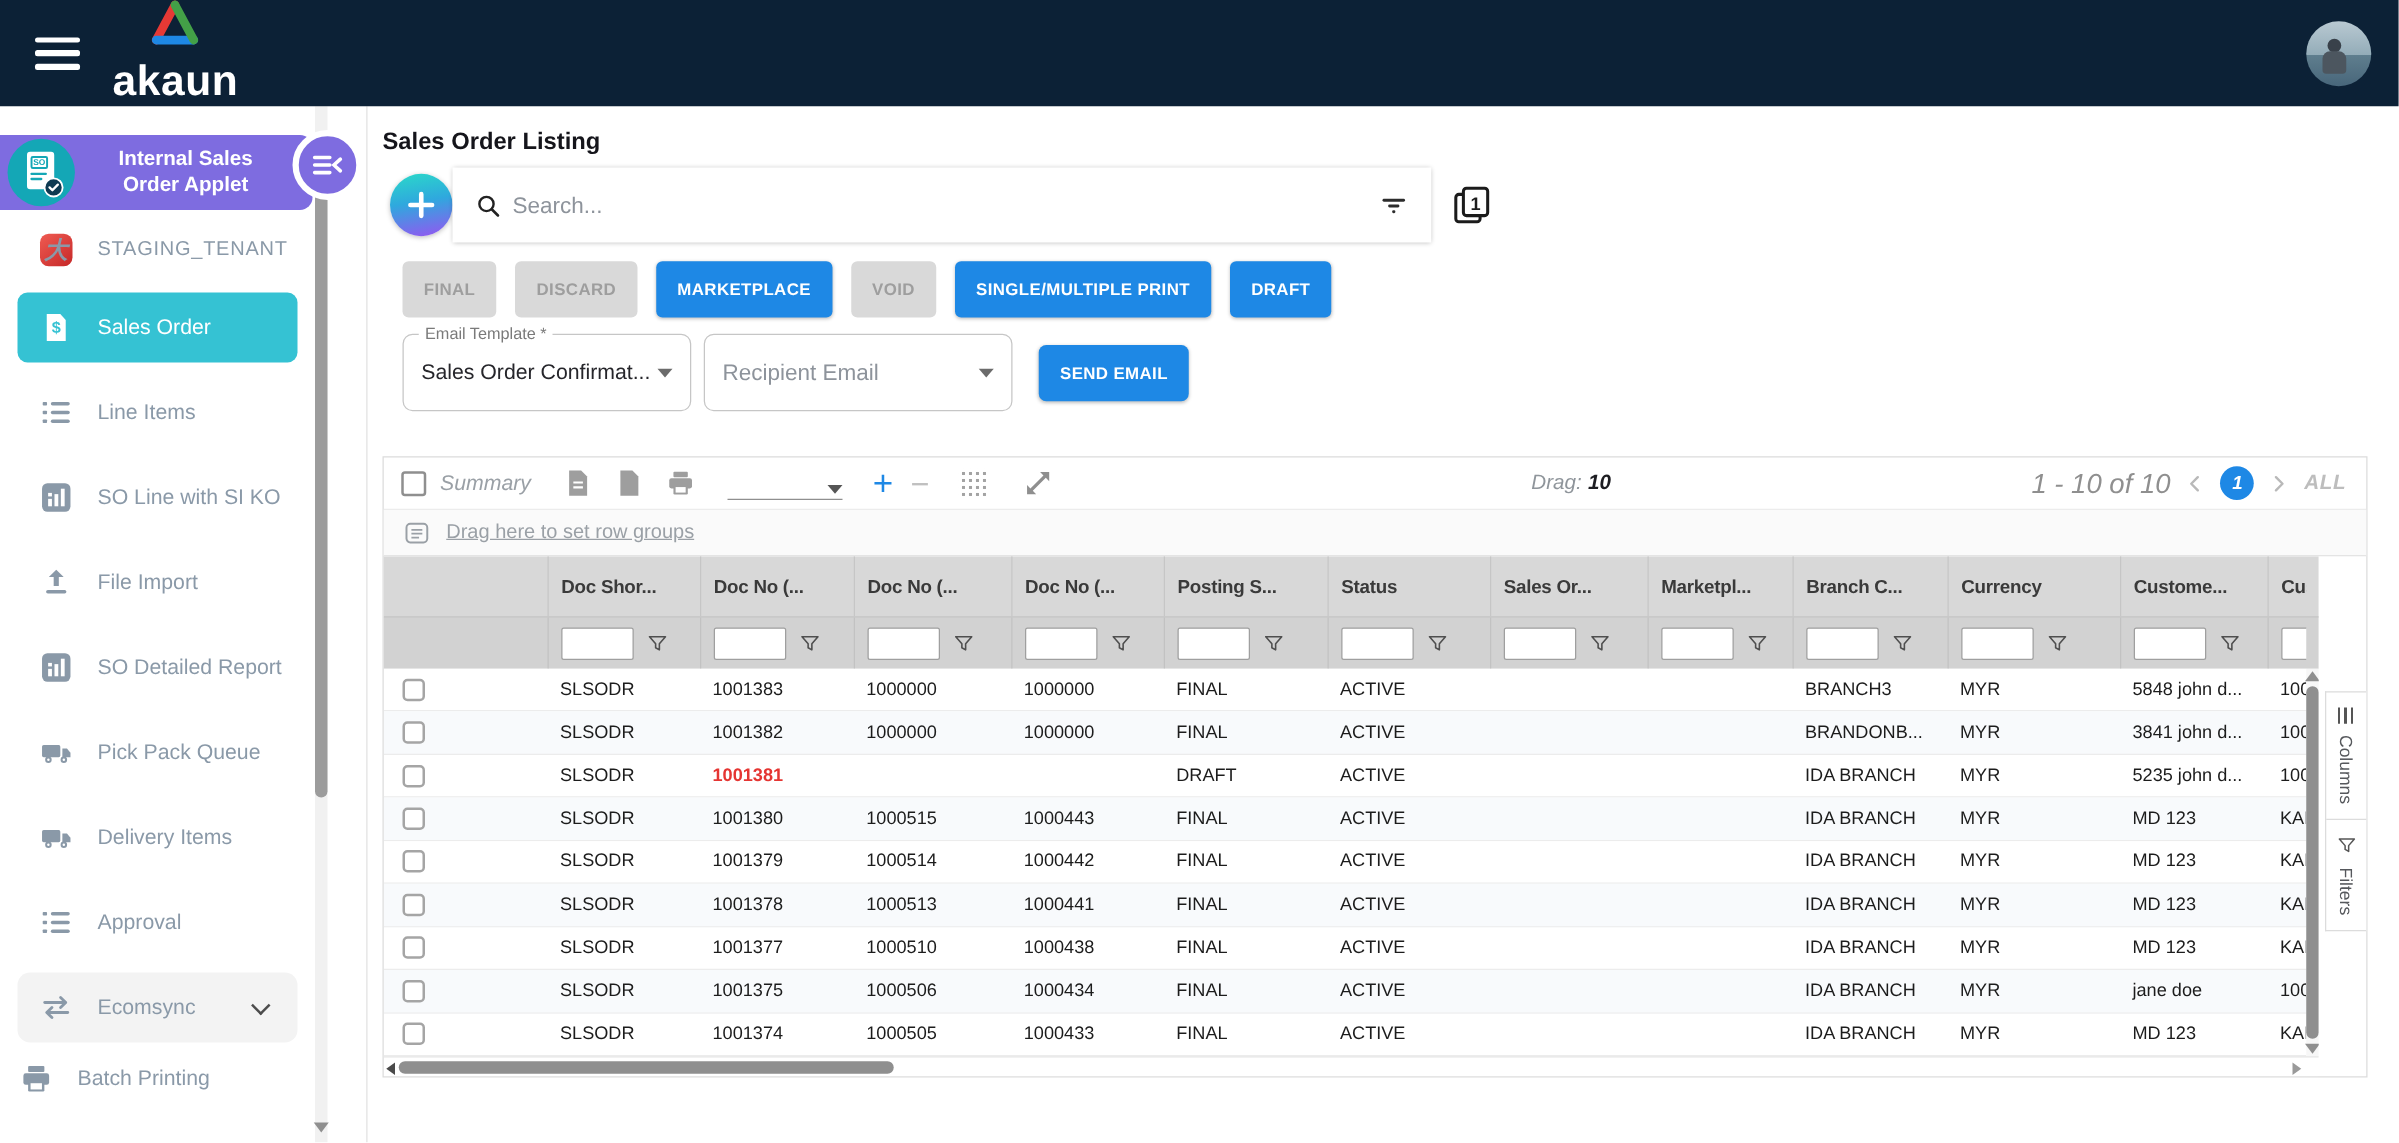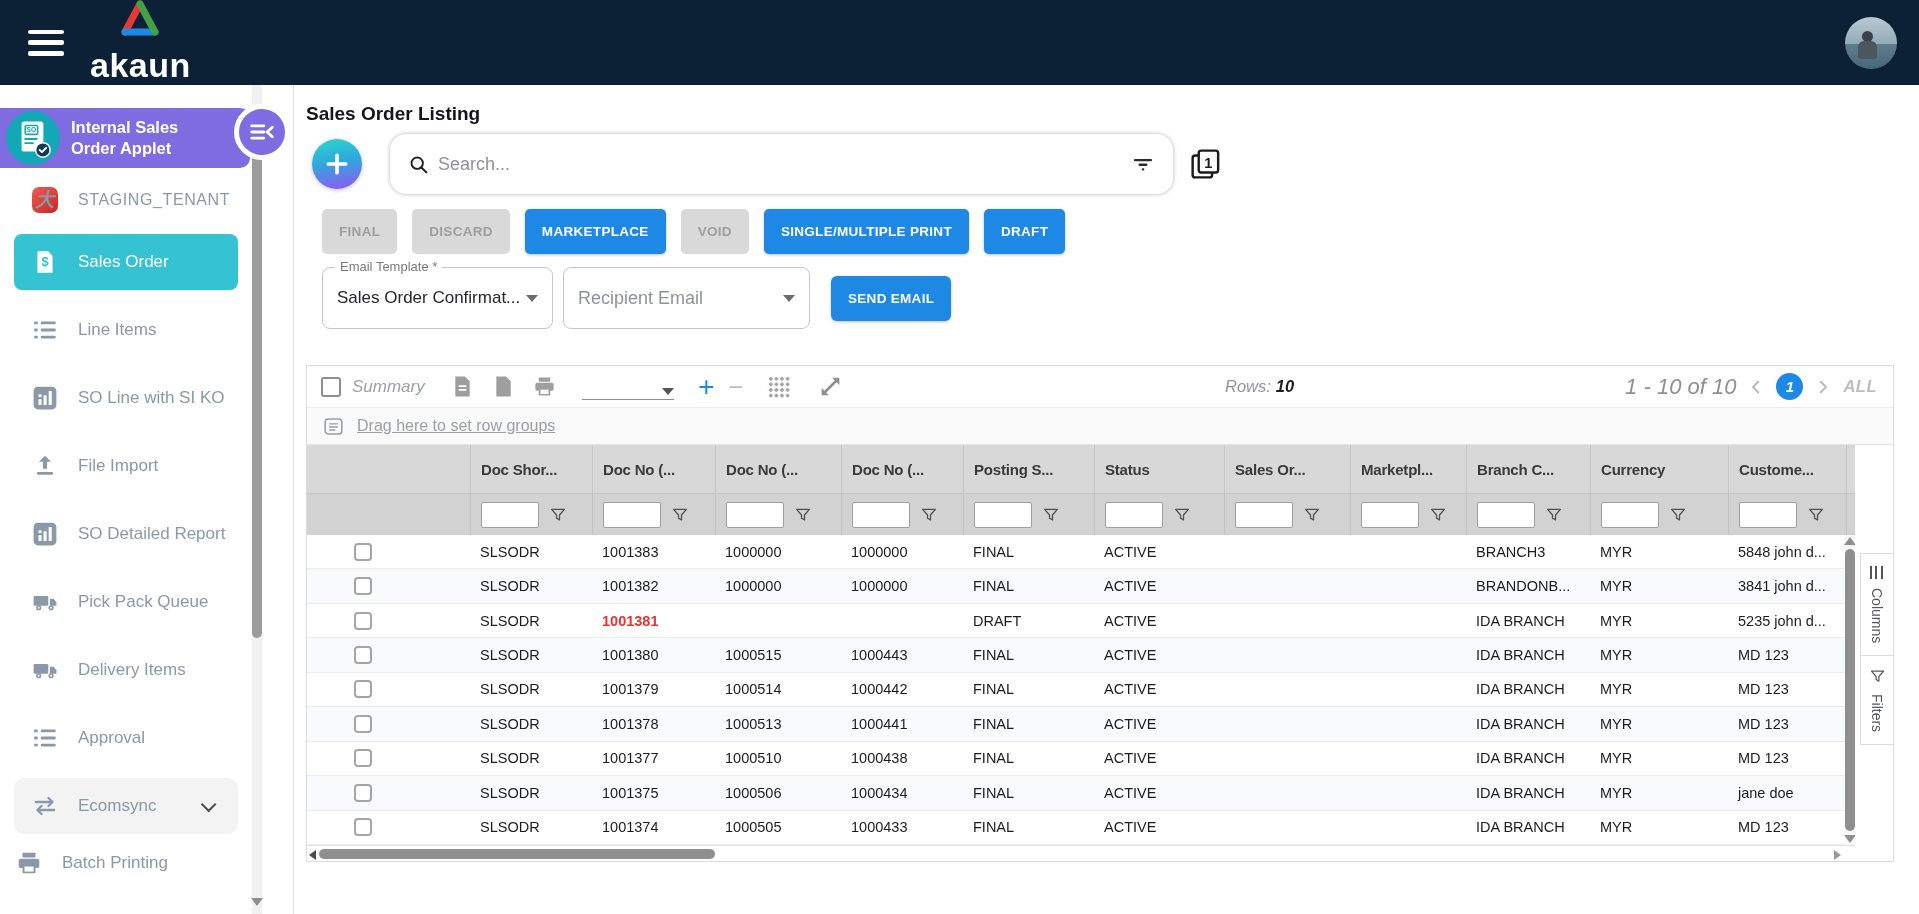--- a/index.html
+++ b/index.html
@@ -29,21 +29,21 @@
   .sidebar { position:absolute; top:85px; left:0; width:294px; bottom:0; background:#fff;
     border-right:1px solid #e2e2e2; z-index:20; }
   .side-scrollbar { position:absolute; left:252px; top:0; width:10px; bottom:0; background:#f1f1f1; }
   .sb-arrow { position:absolute; left:-1px; width:0; height:0; border-left:6px solid transparent;
     border-right:6px solid transparent; }
   .sb-arrow.up { top:22px; border-bottom:8px solid #8f8f8f; }
   .sb-arrow.down { bottom:8px; border-top:8px solid #8f8f8f; }
   .sb-thumb { position:absolute; left:0; top:48px; width:10px; height:505px; background:#9c9c9c; border-radius:5px; }
 
   .applet-banner { position:absolute; top:23px; left:0; width:250px; height:60px; background:#7e6ce0;
-    border-radius:0 10px 10px 0; display:flex; align-items:center; color:#fff; }
+    border-radius:0 10px 10px 0; display:flex; align-items:center; color:#fff;text-align:center; }
   .applet-badge { width:56px; height:56px; margin-left:5px; flex:0 0 auto; }
   .applet-title { margin-left:10px; font-size:16.5px; font-weight:600; line-height:1.25; width:155px; }
   .collapse-btn { position:absolute; left:234px; top:19px; width:56px; height:56px; border-radius:50%;
     background:#7e6ce0; border:5px solid #fff; display:flex; align-items:center; justify-content:center;
     cursor:pointer; z-index:25; }
 
   .side-menu { position:absolute; top:87px; left:0; width:252px; }
   .menu-item { height:68px; display:flex; align-items:center; padding-left:32px; gap:20px;
     color:#8a99a8; font-size:17px; cursor:pointer; }
   .menu-item:first-child { height:56px; font-size:16px; letter-spacing:.6px; font-weight:400; }
@@ -64,21 +64,21 @@
   .main { position:absolute; left:295px; top:85px; right:0; bottom:0; background:#fff; }
   .content { position:relative; padding:18px 0 0 11px; }
   .page-title { font-size:19px; font-weight:700; color:#15151b; }
 
   .search-row { display:flex; align-items:center; margin-top:9px; }
   .add-btn { width:50px; height:50px; border-radius:50%; margin-left:6px; flex:0 0 auto;
     background:linear-gradient(170deg,#2bd4cb 5%,#2fa8de 45%,#8e5bf0 95%);
     display:flex; align-items:center; justify-content:center; cursor:pointer;
     box-shadow:0 1px 4px rgba(0,0,0,.25); }
   .add-btn svg { width:26px; height:26px; }
-  .search-box { width:783px; height:60px; margin-left:28px; background:#fff; border-radius:16px;
+  .search-box { width:783px; height:60px; margin-left:0; background:#fff; border-radius:0;
     box-shadow:0 0 4px rgba(0,0,0,.3); display:flex; align-items:center; padding:0 18px; }
   .search-box input { border:none; outline:none; font-size:18px; color:#333; margin-left:9px; flex:1;
     font-family:inherit; }
   .search-box input::placeholder { color:#8d939b; }
   .search-ic { width:21px; height:21px; color:#222; }
   .funnel-ic { width:24px; height:24px; color:#2c2c2c; cursor:pointer; }
   .copy-btn { width:34px; height:34px; margin-left:16px; color:#1b1b1b; cursor:pointer; }
 
   .actions-row { display:flex; gap:15px; margin-top:15px; margin-left:16px; }
   .act-btn { height:45px; border:none; border-radius:5px; padding:0 17px; font-size:13.5px;
@@ -131,21 +131,21 @@
     font-size:15px; font-weight:700; display:flex; align-items:center; justify-content:center; cursor:pointer; }
   .pg-all { color:#bdbdbd; font-size:16.5px; font-weight:700; letter-spacing:.5px; cursor:pointer; }
 
   .drag-bar { height:37px; background:#fafafa; border-bottom:1px solid #e4e4e4; display:flex;
     align-items:center; gap:13px; padding:0 16px; color:#9aa0a6; font-size:16px;text-decoration:underline; }
   .drag-bar .svg-ic { width:21px; height:21px; color:#9aa0a6; }
 
   .grid-body { position:relative; height:416px; }
   .table-region { position:relative; width:1548px; height:100%; overflow:hidden; }
   .grid-cols { display:grid;
-    grid-template-columns:131px 122px 123px 126px 122px 131px 130px 126px 116px 124px 138px 118px 31px;padding-left:32px; }
+    grid-template-columns:131px 122px 123px 126px 122px 131px 130px 126px 116px 124px 138px 118px 31px; }
   .hdr { height:48px; background:#d8d8d8; width:1548px; }
   .h-cell { display:flex; align-items:center; padding-left:10px; font-size:15px; font-weight:700;
     color:#3a3a3a; letter-spacing:-.2px; overflow:hidden; white-space:nowrap; cursor:pointer; }
   .h-cell + .h-cell { border-left:1px solid #c6c6c6; }
   .flt { height:42px; background:#d2d2d2; border-top:1px solid #c3c3c3; width:1548px; }
   .f-cell { display:flex; align-items:center; padding-left:10px; overflow:hidden; }
   .f-cell + .f-cell { border-left:1px solid #c2c2c2; }
   .f-input { width:58px; height:26px; border:1px solid #9f9f9f; border-radius:2px; background:#fff;
     outline:none; padding:0 4px; font-family:inherit; font-size:13px; }
   .f-funnel { width:18px; height:18px; color:#4f4f4f; margin-left:10px; flex:0 0 auto; cursor:pointer; }
@@ -499,21 +499,21 @@
           <div class="tb-select">
               <span class="caret"></span>
             </div>
           <span class="tb-plus">+</span>
           <span class="tb-minus">−</span>
           <div class="dotgrid"></div>
           <svg class="expand-ic" viewBox="0 0 24 24">
               <use href="#ic-expand"></use>
             </svg>
           <div class="rows-info">
-            <span>Rows:</span><b>10</b>
+            <span>Drag:</span><b>10</b>
           </div>
           <div class="pagination">
             <span class="range-text">1 - 10 of 10</span>
             <svg class="pg-chev prev" viewBox="0 0 24 24">
                 <use href="#ic-chevron"></use>
               </svg>
             <div class="pg-circle">1</div>
             <svg class="pg-chev" viewBox="0 0 24 24">
                 <use href="#ic-chevron"></use>
               </svg>

